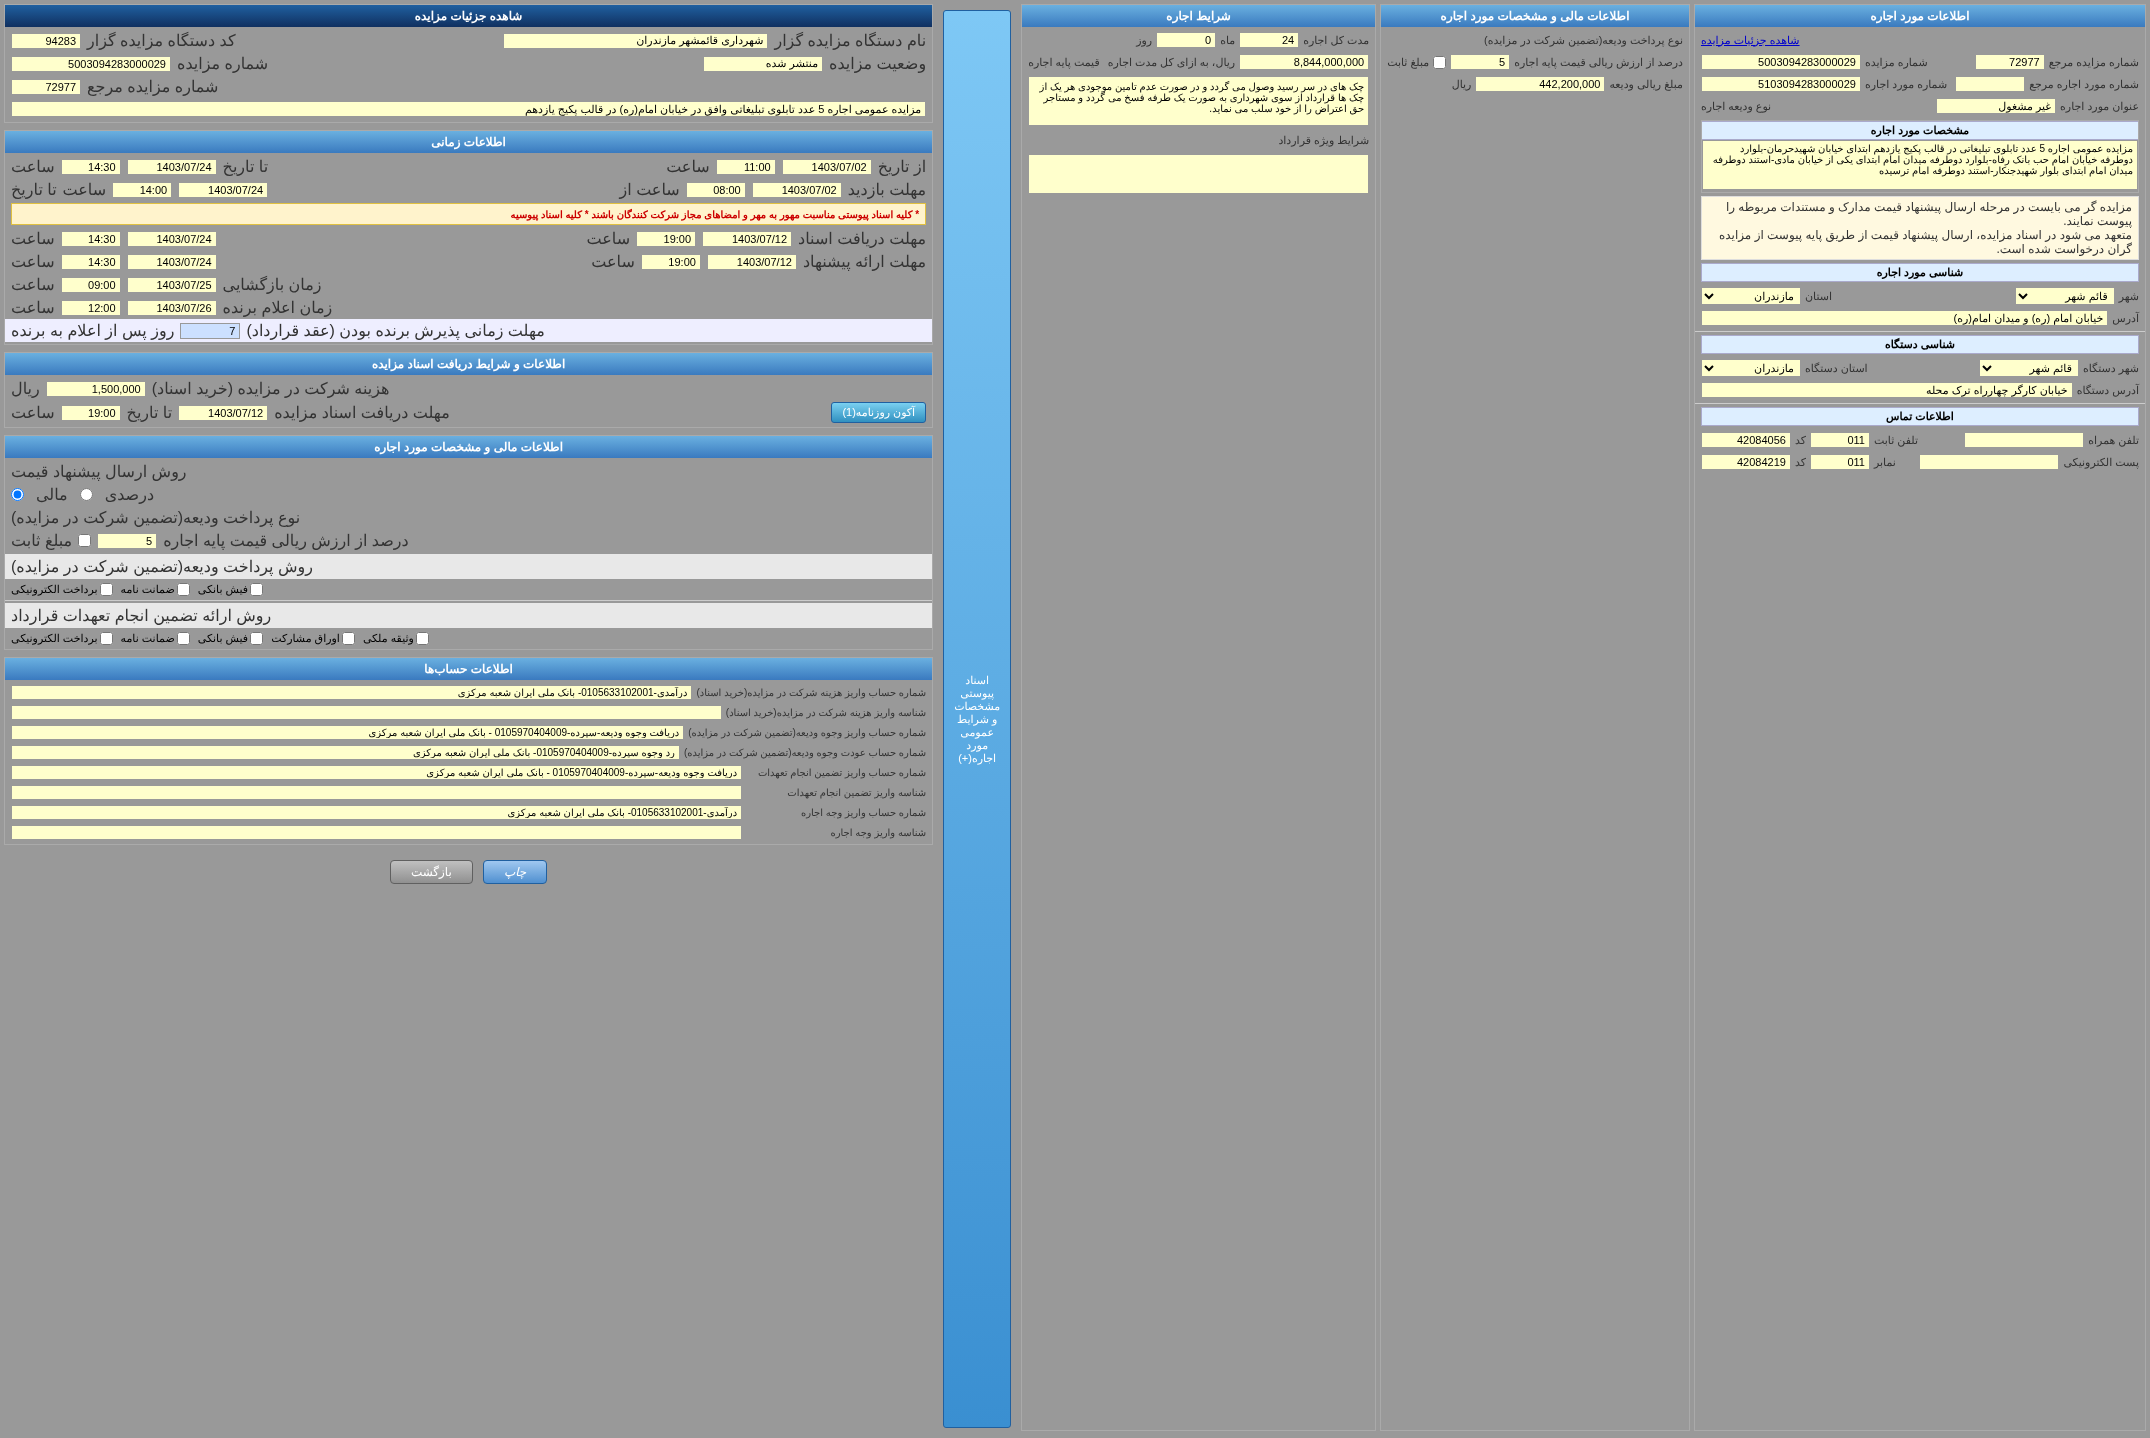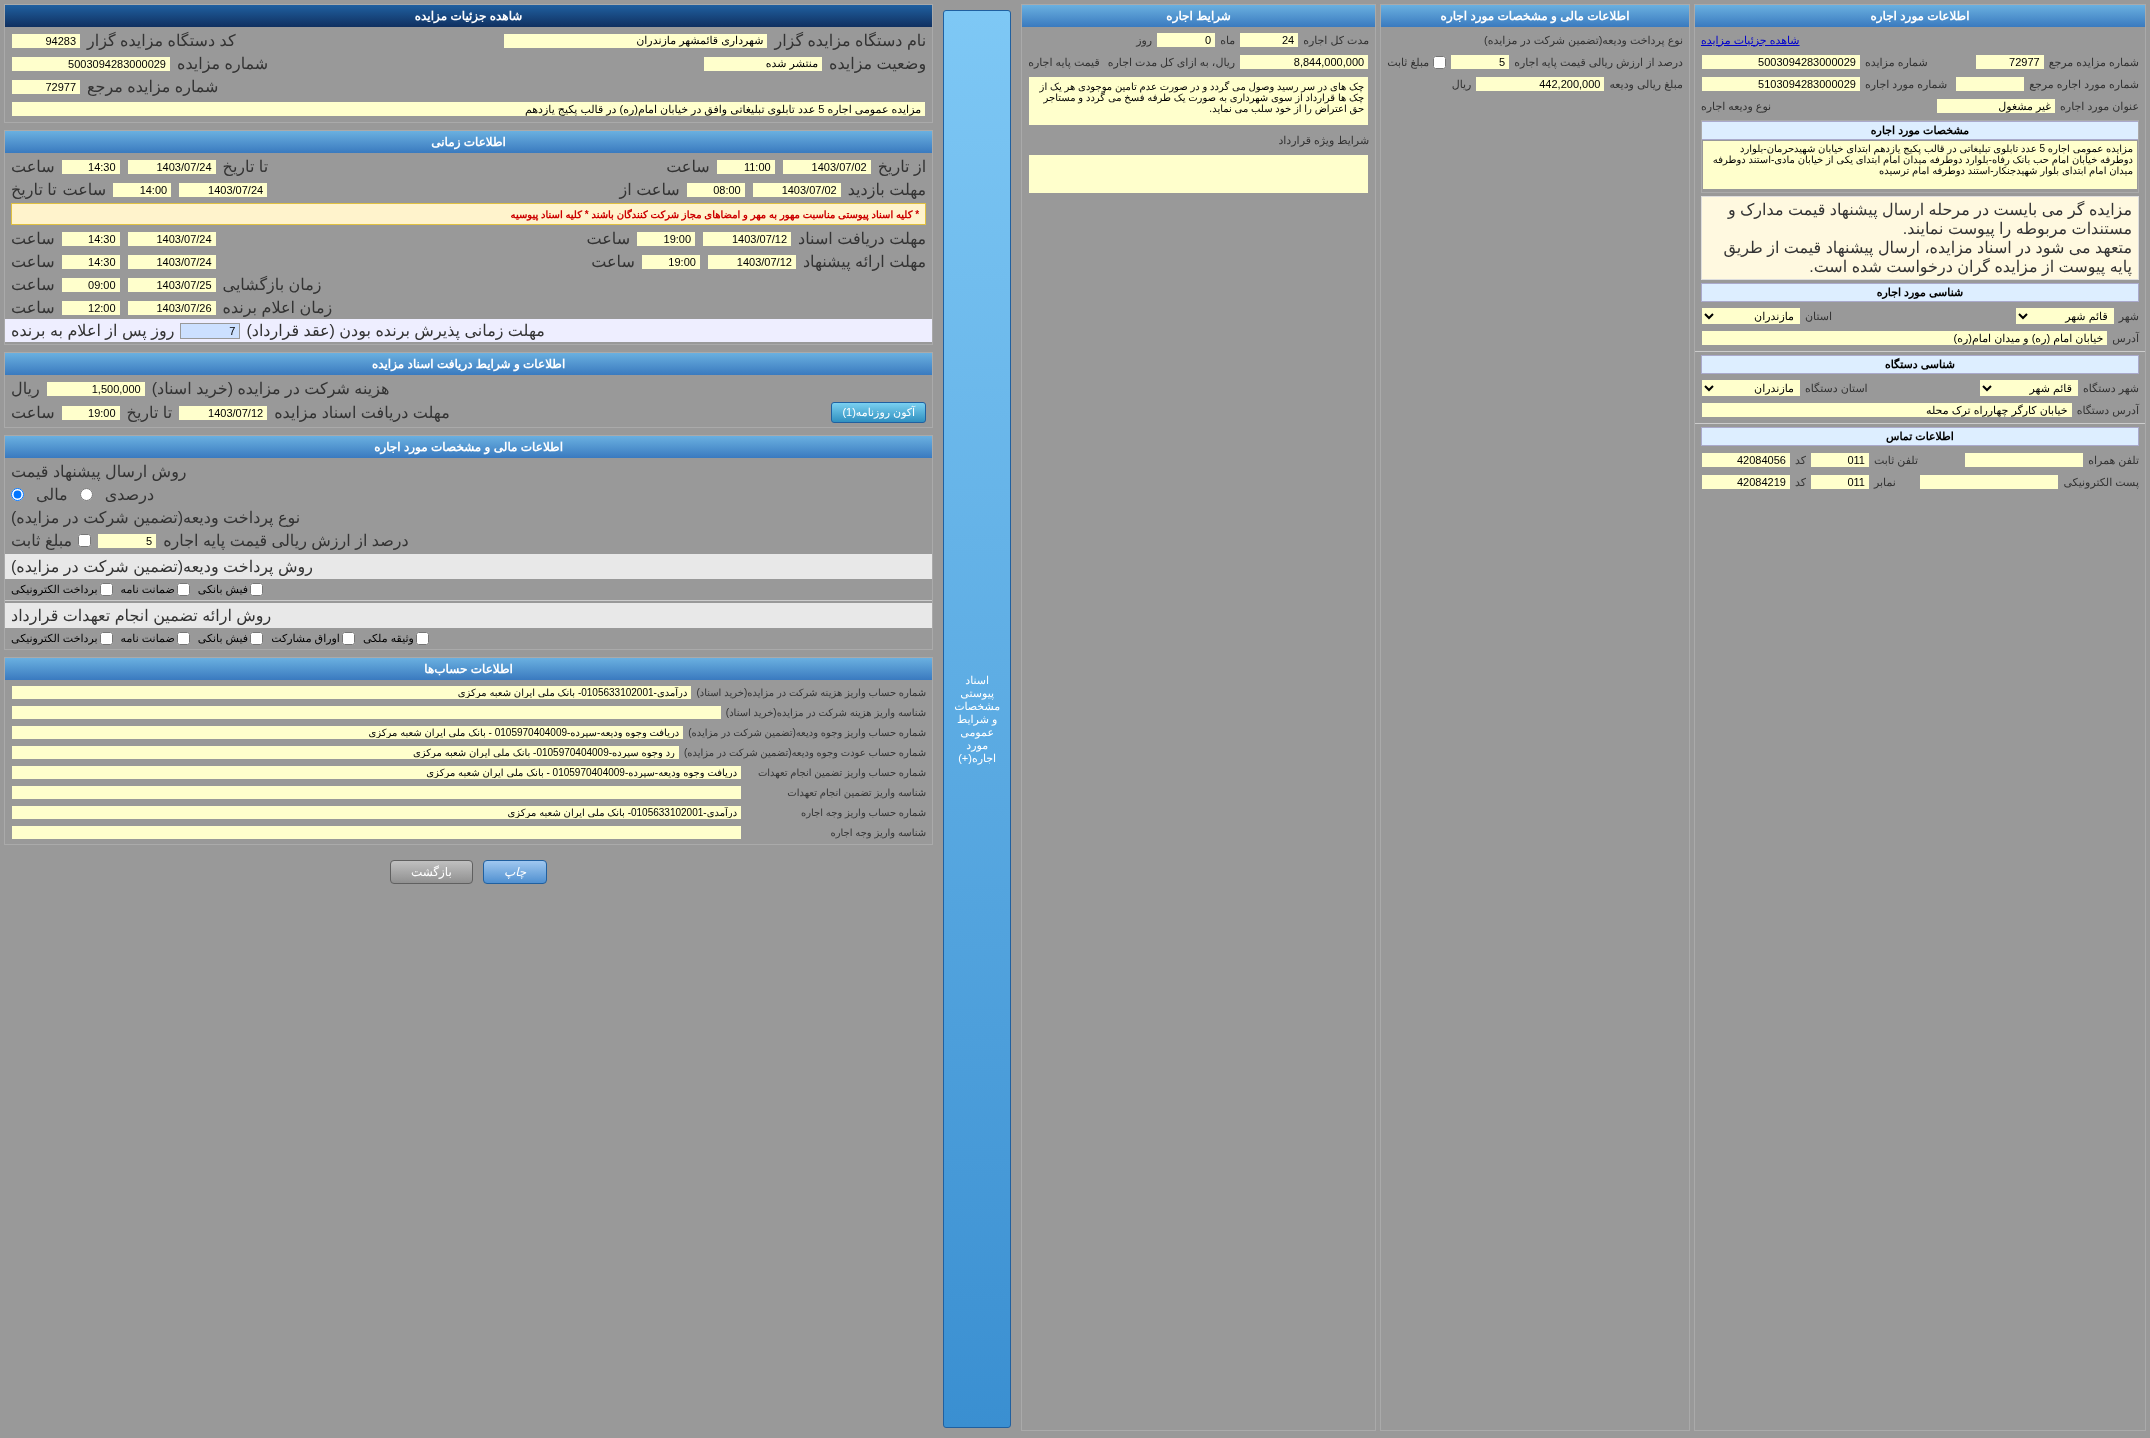--- a/index.html
+++ b/index.html
@@ -275,21 +275,21 @@
           <input class="input-field" value="غیر مشغول" style="width: 120px;">
           <span class="flex-spacer"></span>
           <span class="label">نوع ودیعه اجاره</span>
         </div>
 
         <div style="margin:3px 6px; border:1px solid #aaa;">
           <div class="section-subtitle">مشخصات مورد اجاره</div>
           <textarea class="textarea-field" rows="4" style="font-size: 10px;">مزایده عمومی اجاره 5 عدد تابلوی تبلیغاتی در قالب پکیج یازدهم ابتدای خیابان شهیدحرمان-بلوارد دوطرفه خیابان امام حب بانک رفاه-بلوارد دوطرفه میدان امام ابتدای یکی از خیابان مادی-استند دوطرفه میدان امام ابتدای بلوار شهیدجنکار-استند دوطرفه امام ترسیده</textarea>
         </div>
 
-        <div style="padding:3px 6px; font-size:16px; color:#333; background:#fff9e0; border:1px solid #ddd; margin:3px 6px;">
+        <div style="padding:3px 6px; font-size:12px; color:#333; background:#fff9e0; border:1px solid #ddd; margin:3px 6px;">
           <span style="white-space: pre-wrap;">مزایده گر می بایست در مرحله ارسال پیشنهاد قیمت مدارک و مستندات مربوطه را پیوست نمایند.
 متعهد می شود در اسناد مزایده، ارسال پیشنهاد قیمت از طریق پایه پیوست از مزایده گران درخواست شده است.</span>
         </div>
 
         <div class="section-subtitle" style="margin:3px 6px; border:1px solid #aac;">شناسی مورد اجاره</div>
 
         <div class="form-row">
           <span class="label">شهر</span>
           <select class="select-field" style="width:100px;">
             <option>قائم شهر</option>

